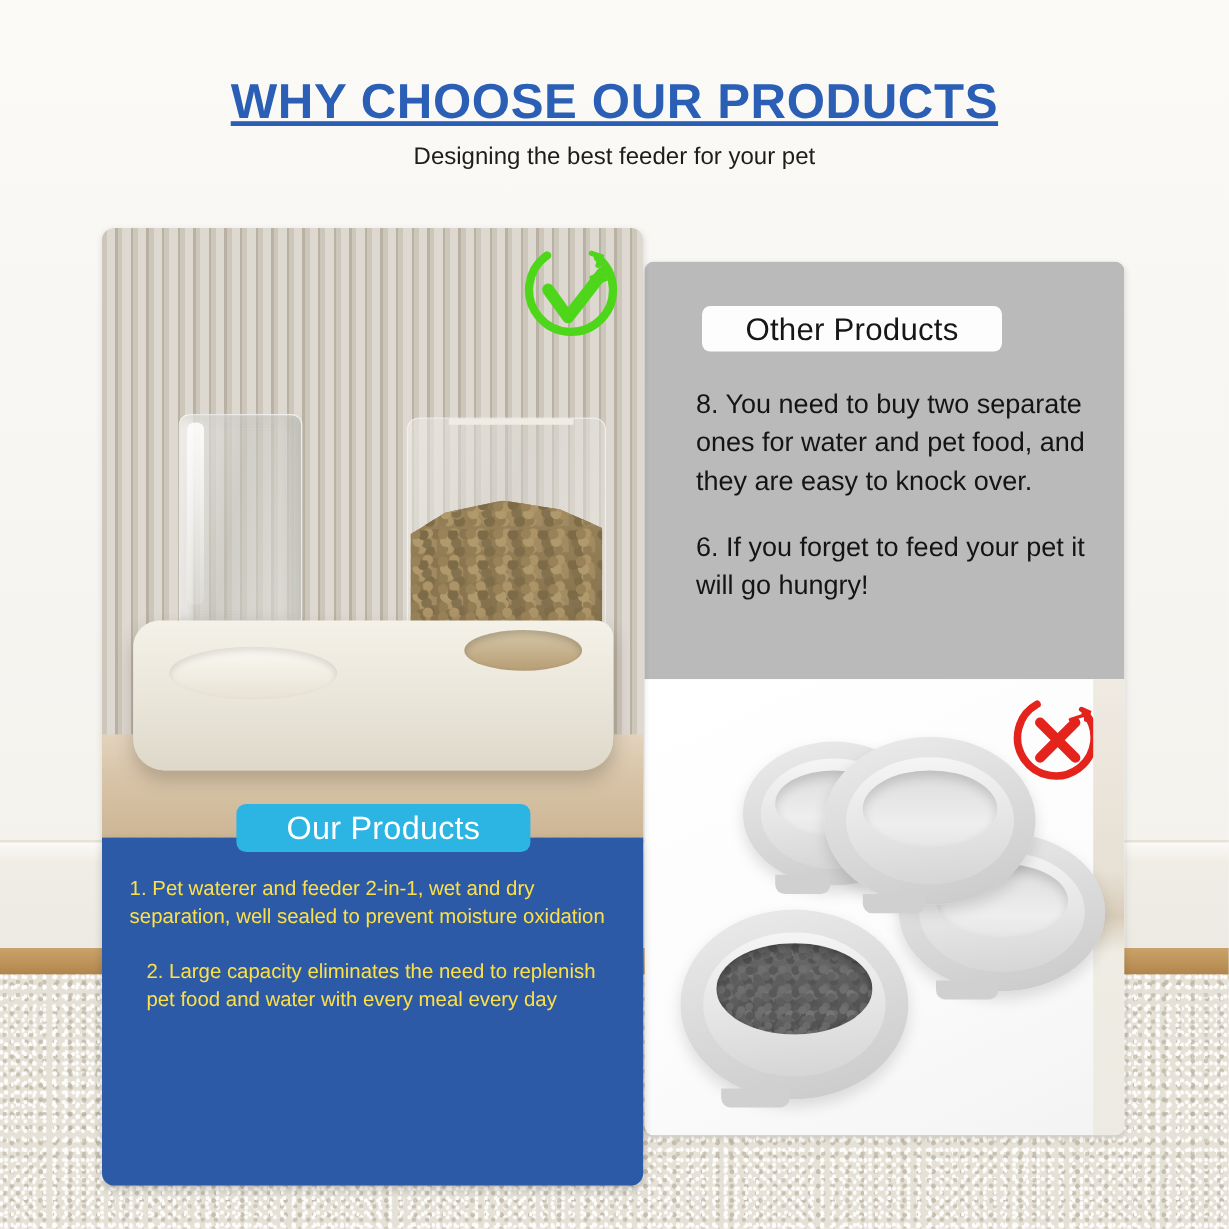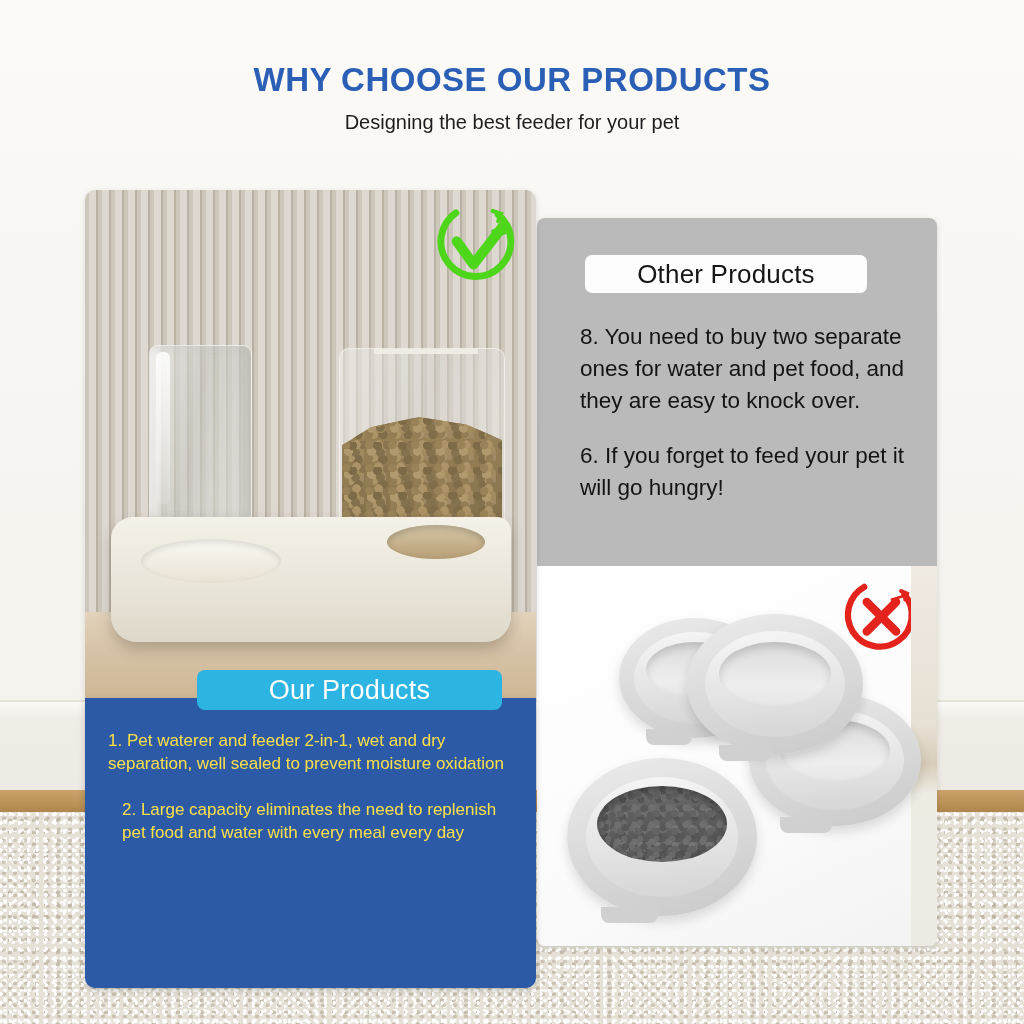--- a/index.html
+++ b/index.html
@@ -16,25 +16,26 @@
     position: absolute; inset: 0;
     background:
       linear-gradient(180deg, #fbfaf7 0%, #f7f5f1 45%, #f4f2ed 70%, #f2f0ea 100%);
   }
 
   
   .header-wrap {
     position: absolute; left: 0; top: 62px; width: 1024px; text-align: center;
   }
   .title {
-    font-size: 33px;
+    font-size: 41px;
     font-weight: 700;
     letter-spacing: 0.5px;
     color: #2a5fb5;
     line-height: 1.1;
+    text-decoration: underline;
   }
   .subtitle {
     margin-top: 12px;
     font-size: 20px;
     font-weight: 400;
     color: #1d1d1d;
     line-height: 1.2;
   }
 
   
@@ -46,21 +47,21 @@
     overflow: hidden;
     box-shadow: 0 2px 6px rgba(0,0,0,.13);
   }
   .right-top {
     position: absolute; left: 0; top: 0; width: 100%; height: 348px;
     background: #bababa;
   }
   .other-badge {
     position: absolute;
     left: 48px; top: 37px;
-    width: 282px; height: 38px;
+    width: 250px; height: 38px;
     background: #fdfdfd;
     border-radius: 7px;
     display: flex; align-items: center; justify-content: center;
     font-size: 26px; color: #161616; letter-spacing: .2px;
   }
   .other-text {
     position: absolute; left: 43px; top: 103px; width: 330px;
     font-size: 22.5px; line-height: 1.42; color: #141414;
   }
   .other-text p + p { margin-top: 23px; }
@@ -226,21 +227,21 @@
     position: absolute;
     left: 85px; top: 698px;
     width: 451px; height: 290px;
     background: #2d5aa6;
     border-radius: 0 0 10px 10px;
     box-shadow: 0 3px 7px rgba(0,0,0,.18);
   }
   .our-badge {
     position: absolute;
     left: 112px; top: -28px;
-    width: 305px; height: 40px;
+    width: 245px; height: 40px;
     background: #2cb4e3;
     border-radius: 8px;
     display: flex; align-items: center; justify-content: center;
     color: #ffffff; font-size: 27px; letter-spacing: .2px;
   }
   .blue-text {
     position: absolute; left: 23px; top: 32px; width: 410px;
     color: #fde047; font-size: 17px; line-height: 1.33;
   }
   .blue-text p + p { margin-top: 24px; padding-left: 14px; }

